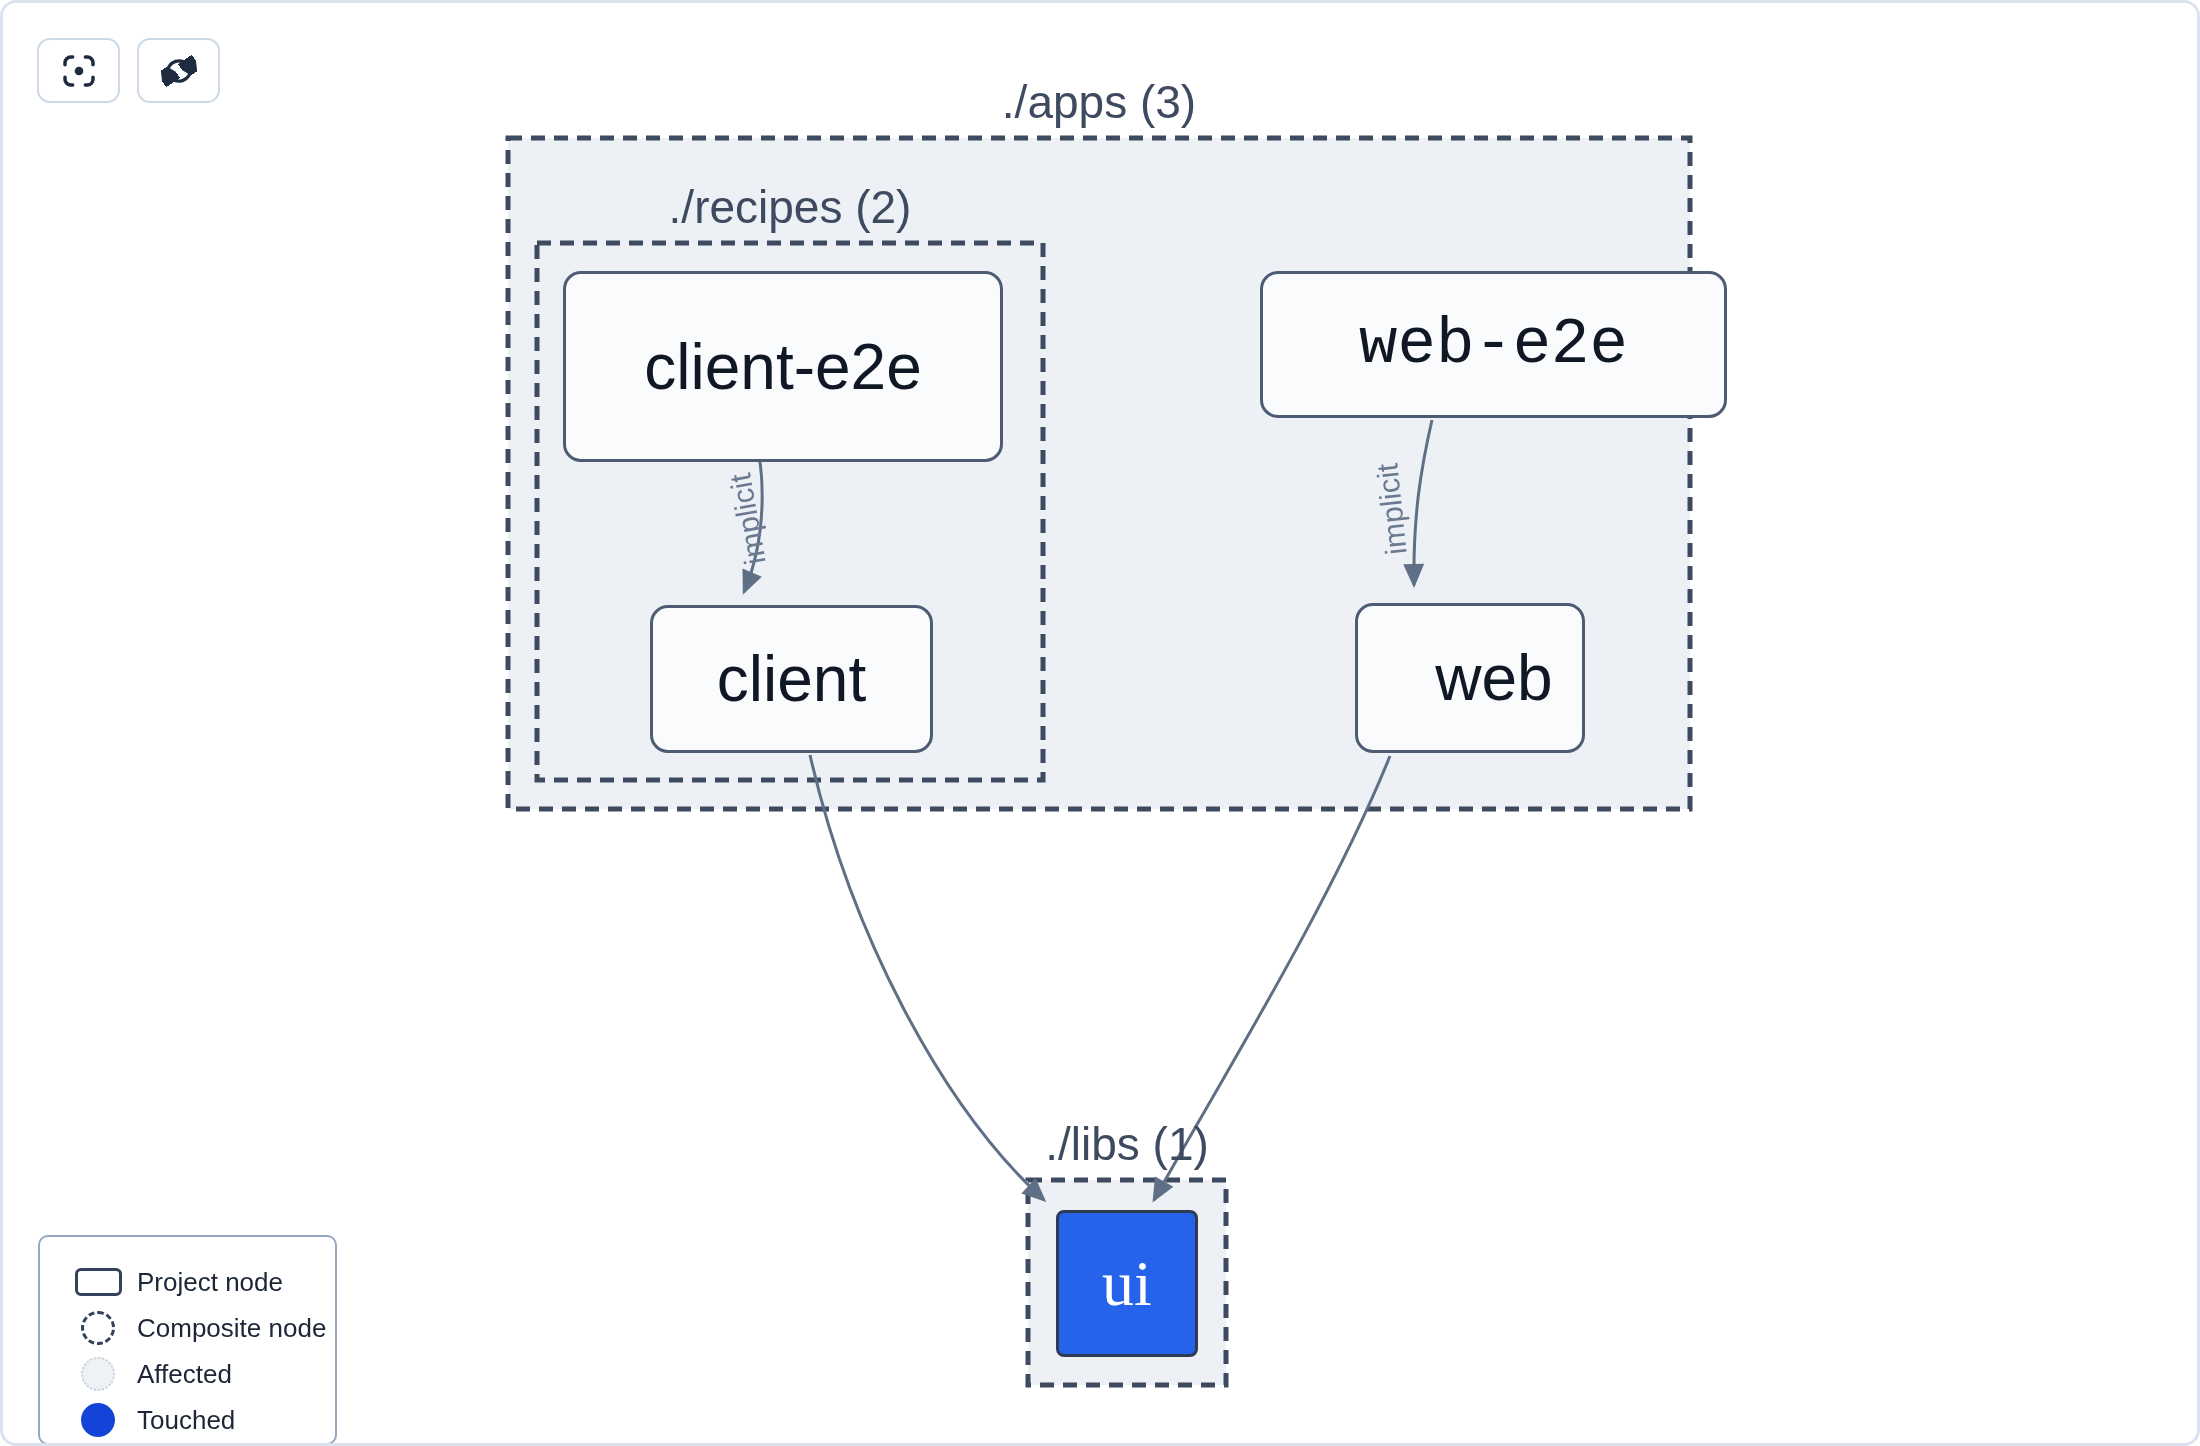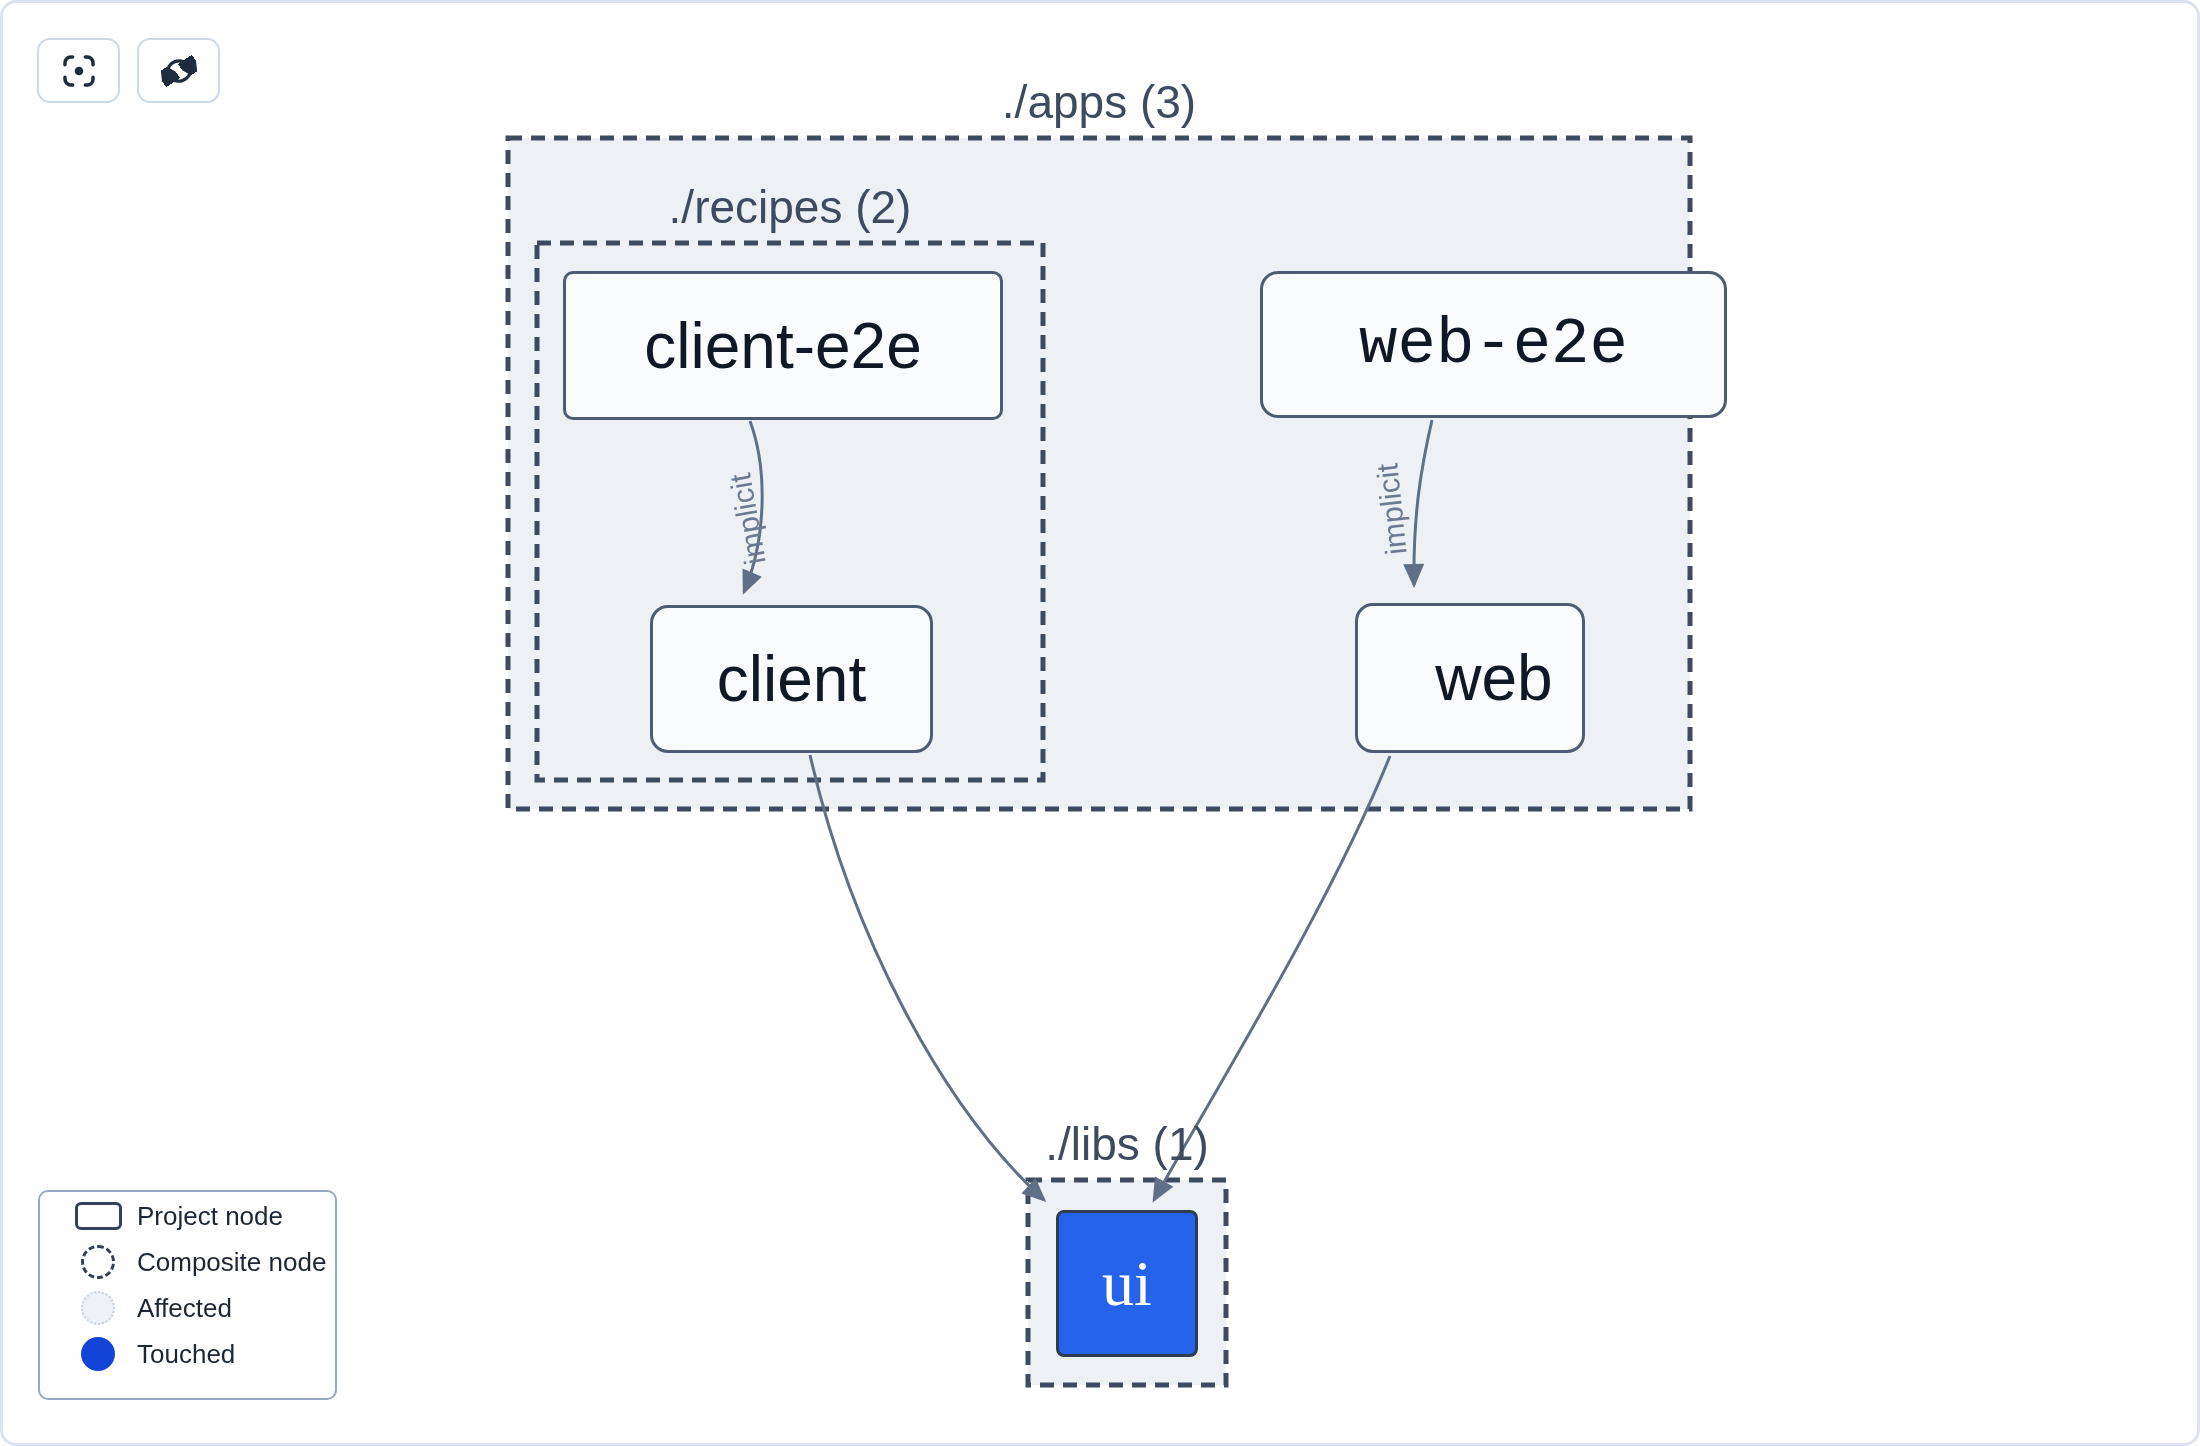--- a/index.html
+++ b/index.html
@@ -16,21 +16,21 @@
   }
   
   svg.graph{position:absolute;left:0;top:0;z-index:1;}
   
   .node{
     position:absolute;z-index:3;box-sizing:border-box;
     background:#fafbfd;border:3px solid #4d5b73;border-radius:18px;
     display:flex;align-items:center;justify-content:center;
     font-size:64px;color:#101826;cursor:pointer;
   }
-  #node-client-e2e{left:563px;top:271px;width:440px;height:149px;border-radius:10px;}
+  #node-client-e2e{left:563px;top:271px;width:440px;height:191px;}
   #node-web-e2e{left:1260px;top:271px;width:467px;height:147px;font-family:Liberation Mono, monospace;}
   #node-client{left:650px;top:605px;width:283px;height:148px;}
   #node-web{left:1355px;top:603px;width:230px;height:150px;padding-left:48px;}
   #node-ui{
     left:1056px;top:1210px;width:142px;height:147px;
     background:#2563eb;border-color:#2e3c52;color:#ffffff;border-radius:8px;font-family:Liberation Serif, serif;
   }
   
   .group-label{
     position:absolute;z-index:2;transform:translateX(-50%);
@@ -51,24 +51,24 @@
     position:absolute;top:38px;width:83px;height:65px;box-sizing:border-box;
     background:#ffffff;border:2px solid #ccd9e6;border-radius:13px;
     display:flex;align-items:center;justify-content:center;
     cursor:pointer;z-index:5;padding:0;
   }
   #btn-focus{left:37px;}
   #btn-refresh{left:137px;}
   .toolbar-btn svg{width:40px;height:40px;display:block;}
   
   .legend{
-    position:absolute;left:38px;top:1190px;width:299px;height:210px;
+    position:absolute;left:38px;top:1235px;width:299px;height:210px;
     box-sizing:border-box;background:#ffffff;
     border:2px solid #95aabf;border-radius:10px;z-index:5;
-    padding-top:1px;
+    padding-top:22px;
   }
   .legend-row{height:46px;display:flex;align-items:center;}
   .legend-swatch-wrap{width:66px;margin-left:25px;display:flex;align-items:center;justify-content:center;flex:none;}
   .legend-label{font-size:26px;color:#1c2636;margin-left:6px;white-space:nowrap;}
   .sw-project{width:47px;height:28px;box-sizing:border-box;border:3px solid #33415a;border-radius:6px;background:#fff;}
   .sw-composite{width:34px;height:34px;box-sizing:border-box;border:3px dashed #33415a;border-radius:50%;background:#fff;}
   .sw-affected{width:34px;height:34px;box-sizing:border-box;border:2px dotted #c8d2de;border-radius:50%;background:#eef1f6;}
   .sw-touched{width:34px;height:34px;border-radius:50%;background:#1443d8;}
 </style>
 </head>

